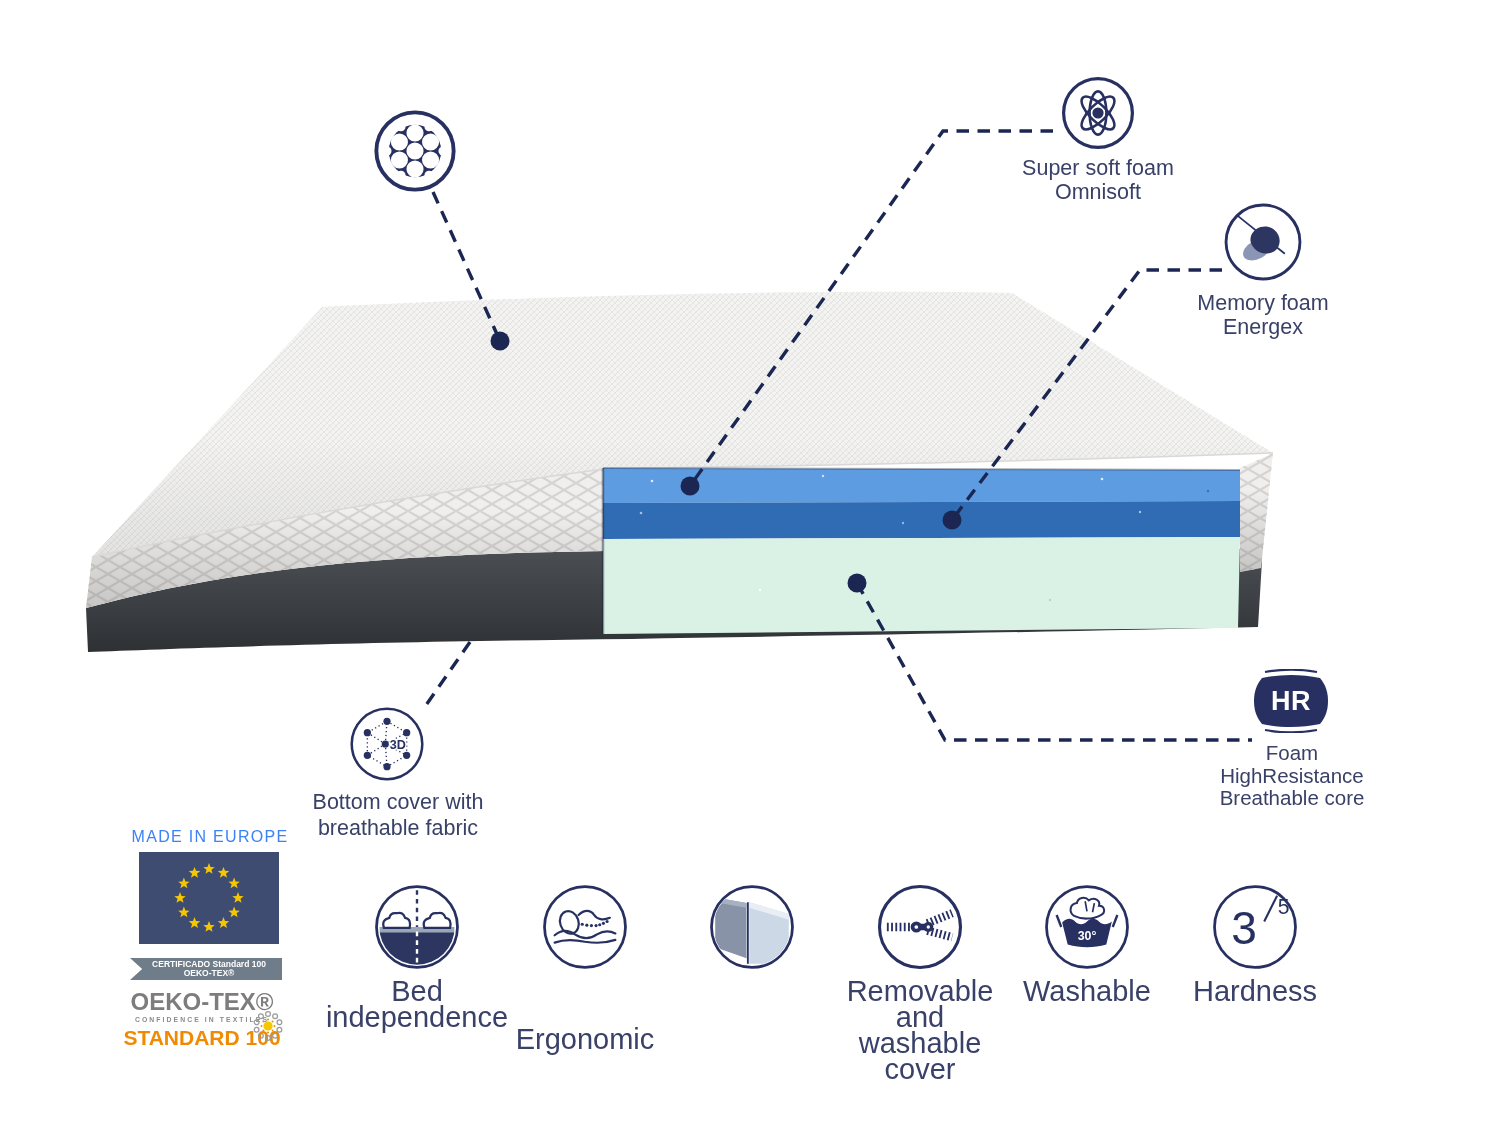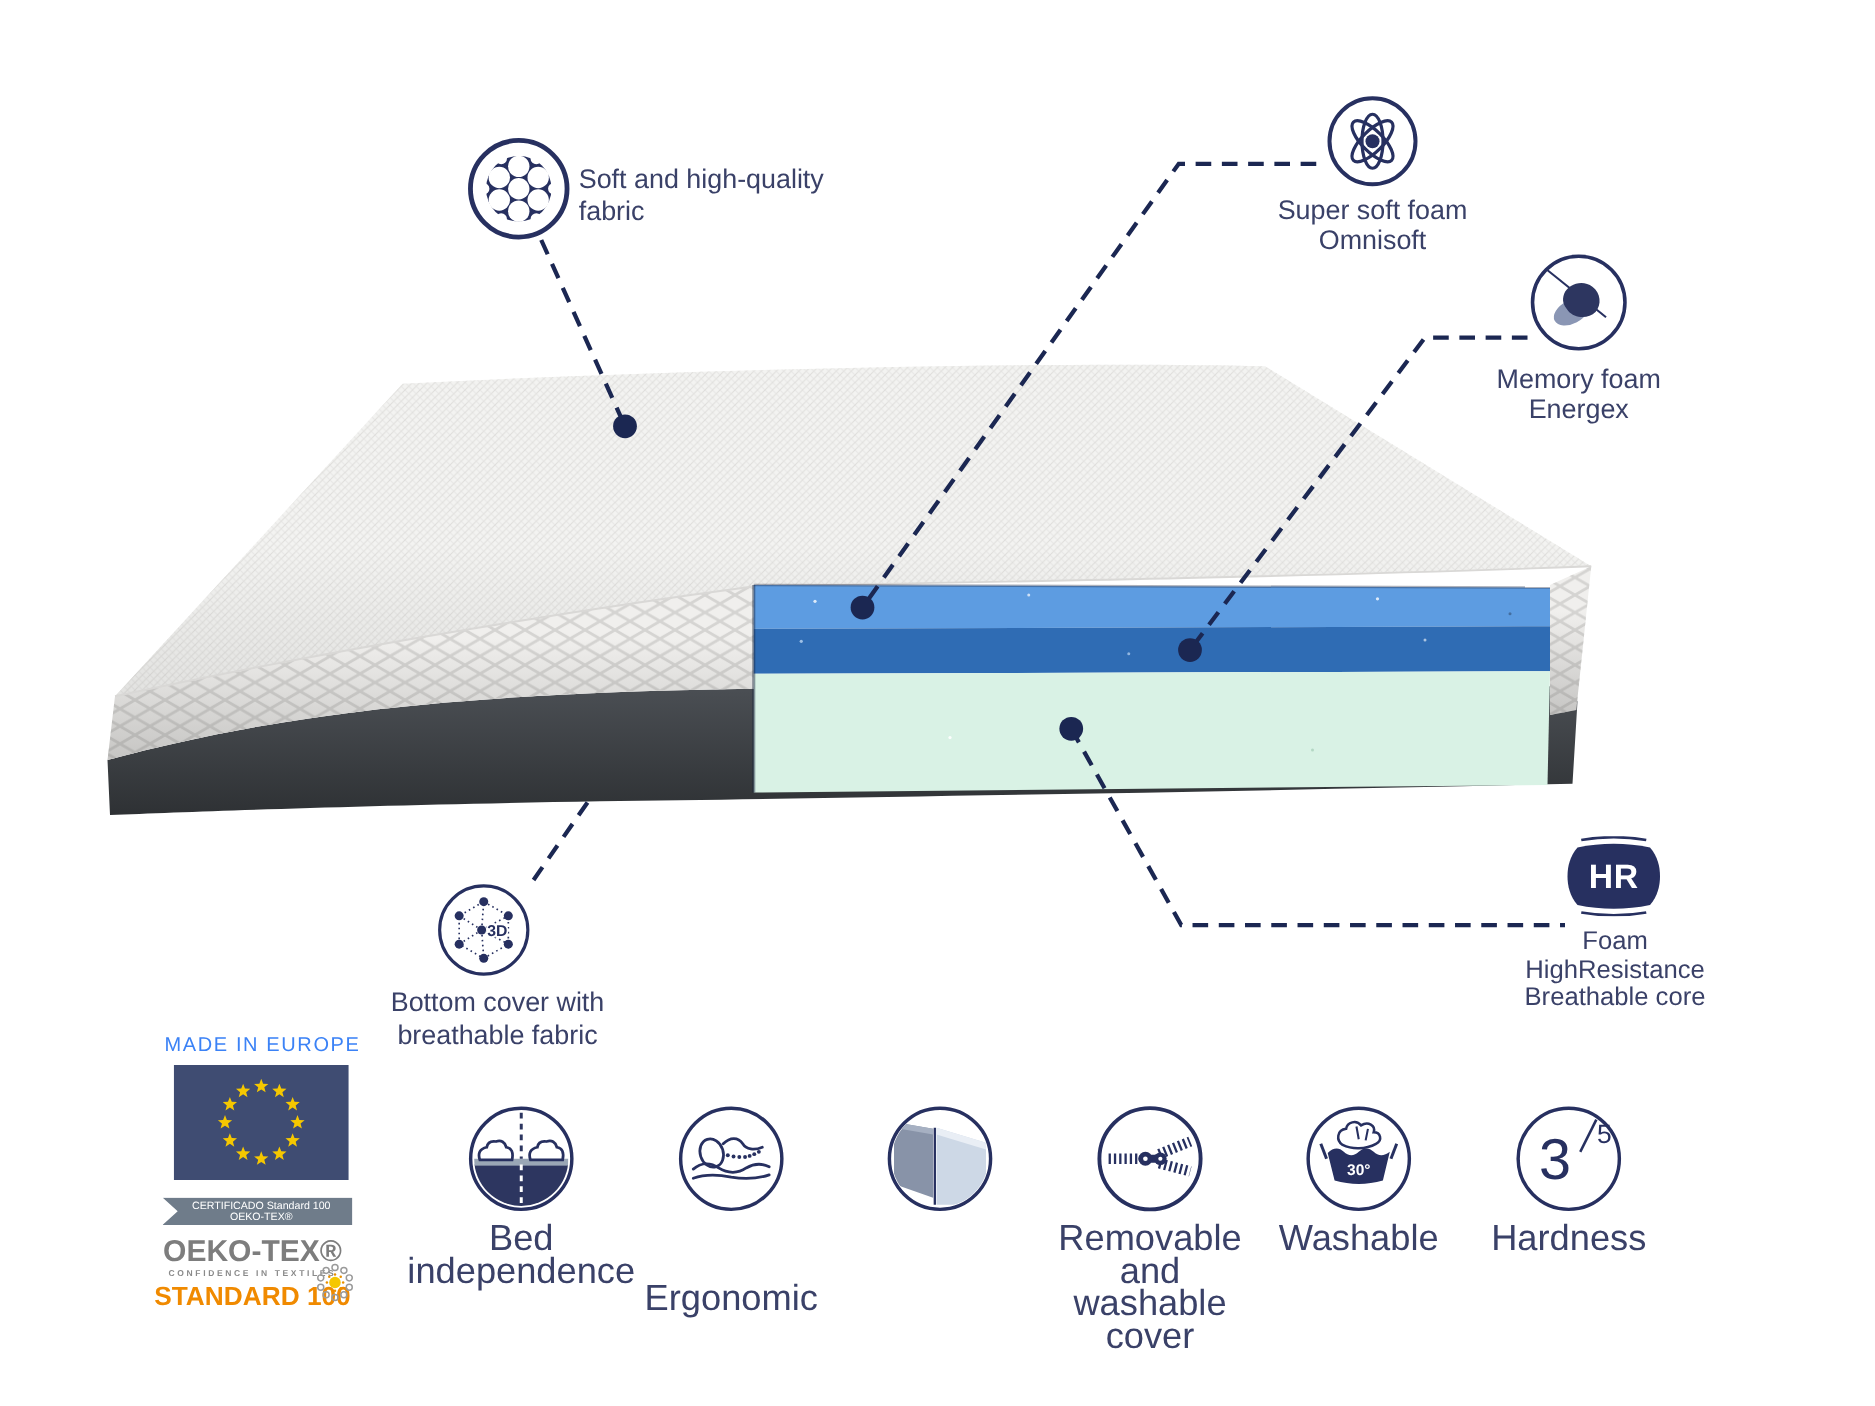--- a/index.html
+++ b/index.html
@@ -12,21 +12,21 @@
   .label.center{text-align:center;}
   .feature-label{position:absolute;width:200px;text-align:center;color:var(--c-text,#3a4168);
        font-size:29px;line-height:26px;}
   .dash{stroke:var(--c-line,#1b2752);stroke-width:3.4;fill:none;stroke-dasharray:12.5 8.5;}
   .dot{fill:var(--c-line,#1b2752);}
   .ic{display:block;}
   .ic circle.ring{fill:#fff;stroke:var(--c-navy,#273060);}
   .made-in{color:#3b82f6;font-size:16px;letter-spacing:1.3px;text-align:center;}
   .ribbon{background:var(--c-ribbon_gray,#6f7c8a);
        clip-path:polygon(0 0,100% 0,100% 100%,0 100%,8% 50%);
-       color:#fff;text-align:center;font-size:8.5px;line-height:9.5px;font-weight:normal;
+       color:#fff;text-align:center;font-size:8.5px;line-height:9.5px;font-weight:bold;
        display:flex;flex-direction:column;justify-content:center;padding-left:6px;box-sizing:border-box;}
   .oeko{text-align:center;}
   .oeko .t1{color:var(--c-oeko_gray,#7d7d7d);font-weight:bold;font-size:24px;line-height:24px;}
   .oeko .t2{color:#8a8a8a;font-size:6.8px;letter-spacing:2.1px;line-height:12px;font-weight:bold;}
   .oeko .t3{color:var(--c-standard_orange,#f08a00);font-weight:bold;font-size:21px;line-height:23px;}
 </style>
 </head>
 <body>
 
 <div class="stage">
@@ -119,24 +119,20 @@
       <circle cx="-16.9" cy="9.75" r="9.3"></circle>
         <circle cx="-16.9" cy="-9.75" r="9.3"></circle>
       <circle cx="30.5" cy="0" r="5"></circle>
         <circle cx="15.25" cy="26.4" r="5"></circle>
       <circle cx="-15.25" cy="26.4" r="5"></circle>
         <circle cx="-30.5" cy="0" r="5"></circle>
       <circle cx="-15.25" cy="-26.4" r="5"></circle>
         <circle cx="15.25" cy="-26.4" r="5"></circle>
     </g>
   </svg>
-  <div class="abs label" style="left:463px;top:131px">
-    <div>Soft and high-quality</div>
-    <div>fabric</div>
-  </div>
 
   <svg class="abs ic" style="left:1058px;top:73px" width="80" height="80" viewBox="-50 -50 100 100">
     <circle class="ring" r="43" stroke-width="4"></circle>
     <g fill="none" stroke="var(--c-navy,#273060)" stroke-width="3.2">
       <ellipse rx="27" ry="10.5" transform="rotate(-45)"></ellipse>
       <ellipse rx="27" ry="10.5" transform="rotate(45)"></ellipse>
       <ellipse rx="27" ry="10.5" transform="rotate(90)"></ellipse>
     </g>
     <circle r="7" fill="var(--c-navy,#273060)"></circle>
   </svg>

